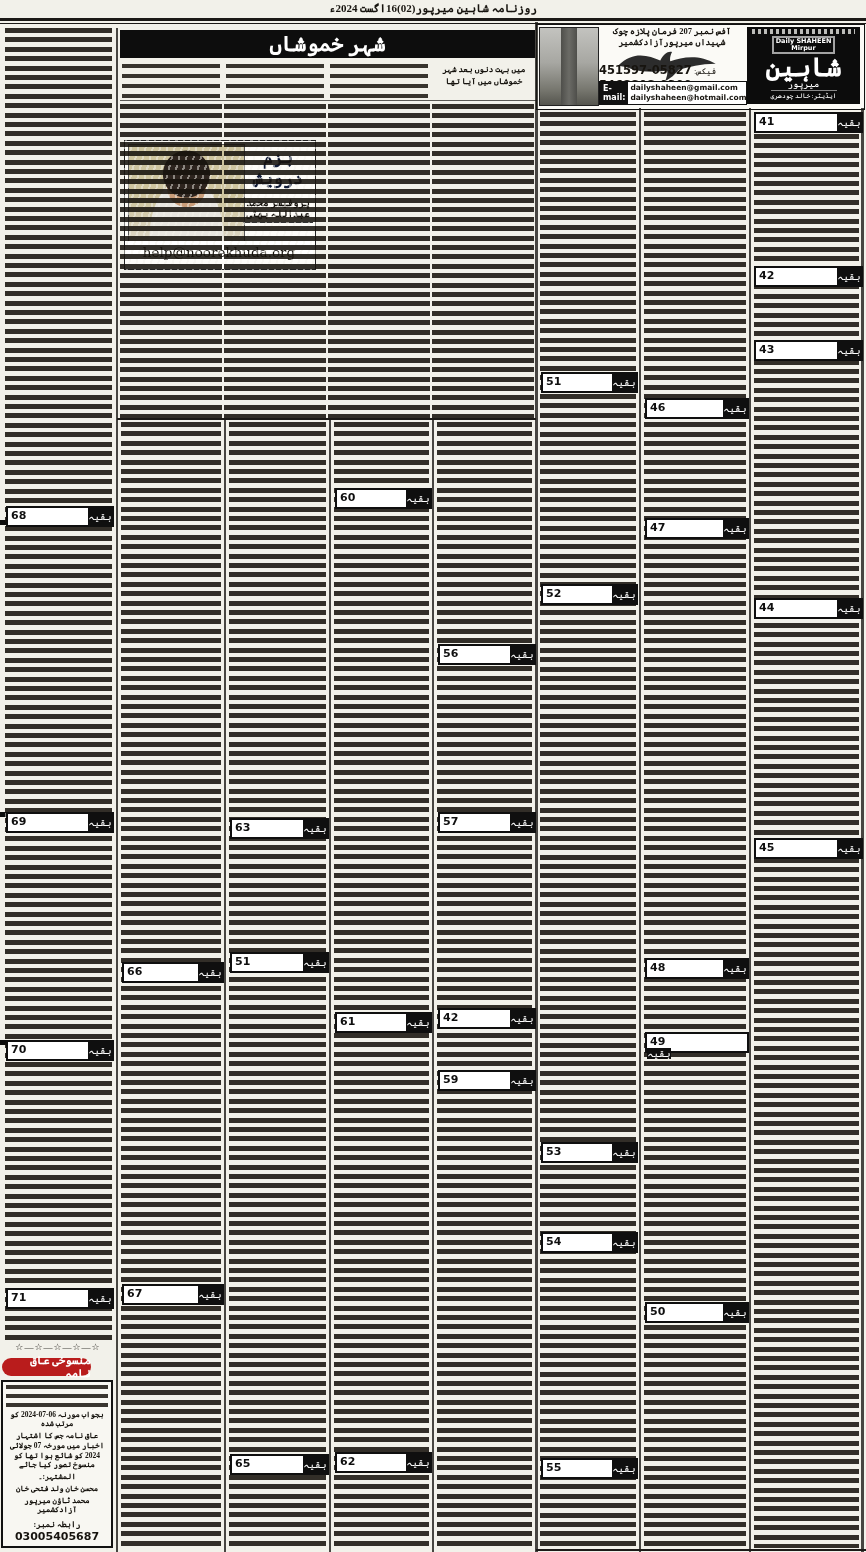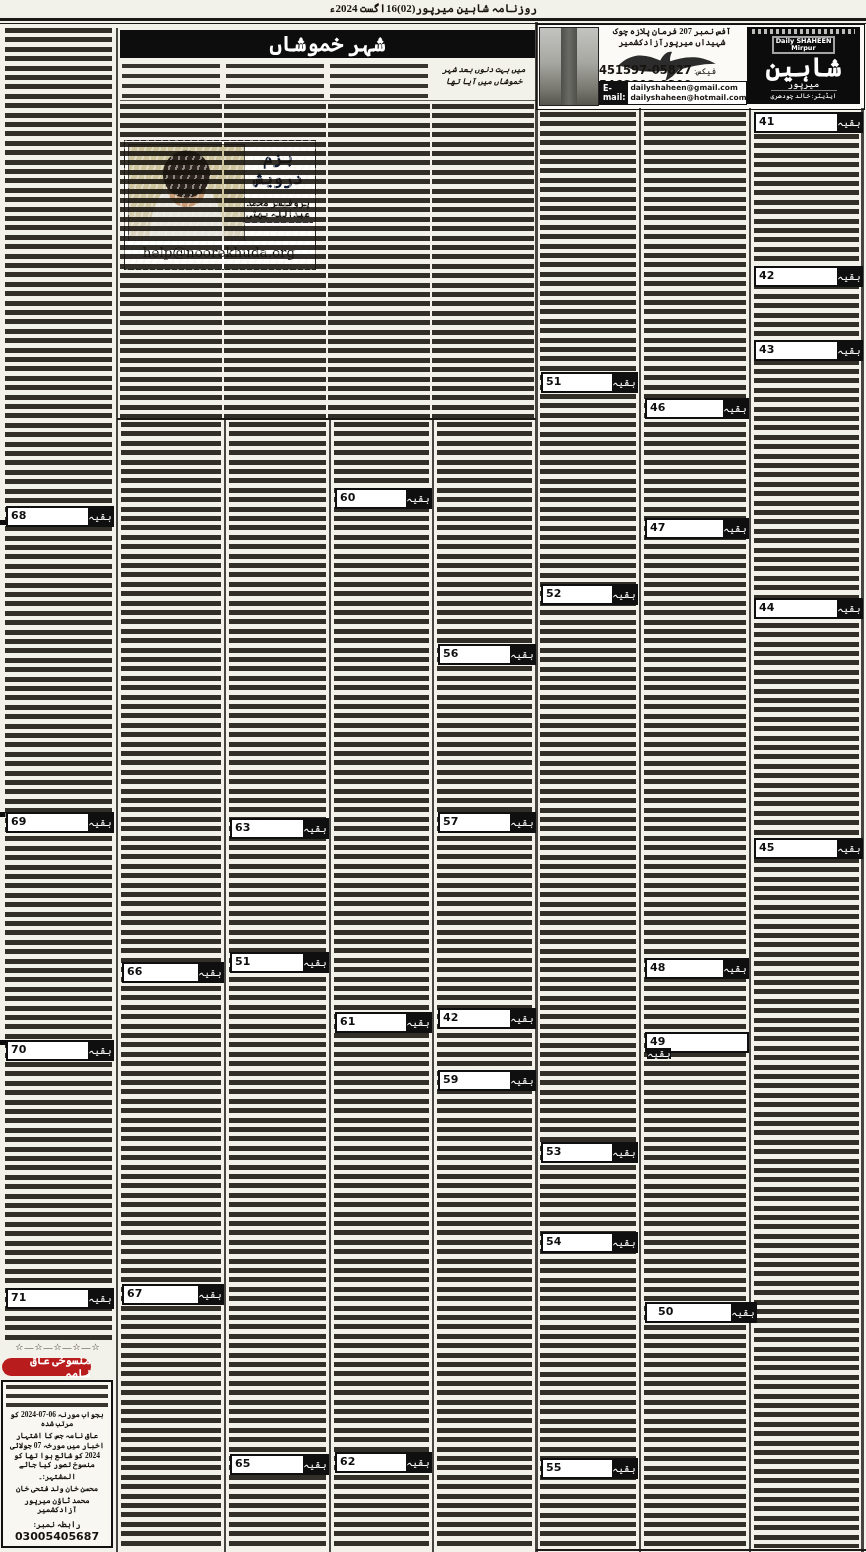--- a/index.html
+++ b/index.html
@@ -121,21 +121,21 @@
         <span>SHAHEEN</span><br>
         <span>Mirpur</span>
       </div>
       <div class="logo-urdu rtl">شاہین</div>
       <div class="logo-city rtl">میرپور</div>
       <div class="logo-editor rtl">ایڈیٹر: خالد چودھری</div>
     </div>
   </div>
 
   <div class="abs banner rtl">شہر خموشاں</div>
-  <div class="abs verse-text rtl" style="left:434px;top:64px;width:100px;font-style:italic;">میں بہت دنوں بعد شہر خموشاں میں آیا تھا</div>
+  <div class="abs verse-text rtl" style="left:434px;top:64px;width:100px;">میں بہت دنوں بعد شہر خموشاں میں آیا تھا</div>
   <div class="abs hline" style="left:120px;top:100px;width:416px;height:1px;opacity:.7;"></div>
 
   <div class="abs author-box">
     <div class="abs a-photo"></div>
     <div class="abs a-title rtl">بزم درویش</div>
     <div class="abs a-name rtl">پروفیسر محمد عبداللہ بھٹی</div>
     <div class="abs a-email">help@noorekhuda.org</div>
   </div>
 
   <div class="abs vline" style="left:116px;top:28px;height:1524px;"></div>
@@ -213,21 +213,21 @@
         <span class="cbq rtl">بقیہ</span>
       </div>
       <div class="cont" style="left: 645px; top: 958px; width: 100px;">
         <span class="cnum">48</span>
         <span class="cbq rtl">بقیہ</span>
       </div>
       <div class="cont" style="left: 645px; top: 1032px; width: 100px; flex-direction: column;">
         <span class="cnum">49</span>
         <span class="cbq rtl">بقیہ</span>
       </div>
-      <div class="cont" style="left: 645px; top: 1302px; width: 100px; padding-left: 8px;">
+      <div class="cont" style="left: 645px; top: 1302px; width: 100px;">
         <span class="cnum">50</span>
         <span class="cbq rtl">بقیہ</span>
       </div>
       <div class="cont" style="left: 541px; top: 372px; width: 93px;">
         <span class="cnum">51</span>
         <span class="cbq rtl">بقیہ</span>
       </div>
       <div class="cont" style="left: 541px; top: 584px; width: 93px;">
         <span class="cnum">52</span>
         <span class="cbq rtl">بقیہ</span>

